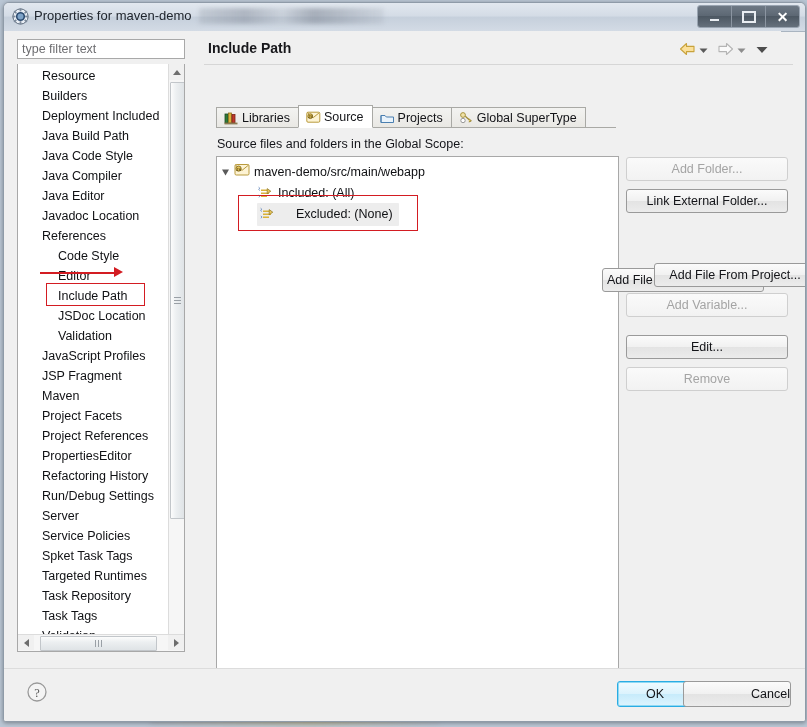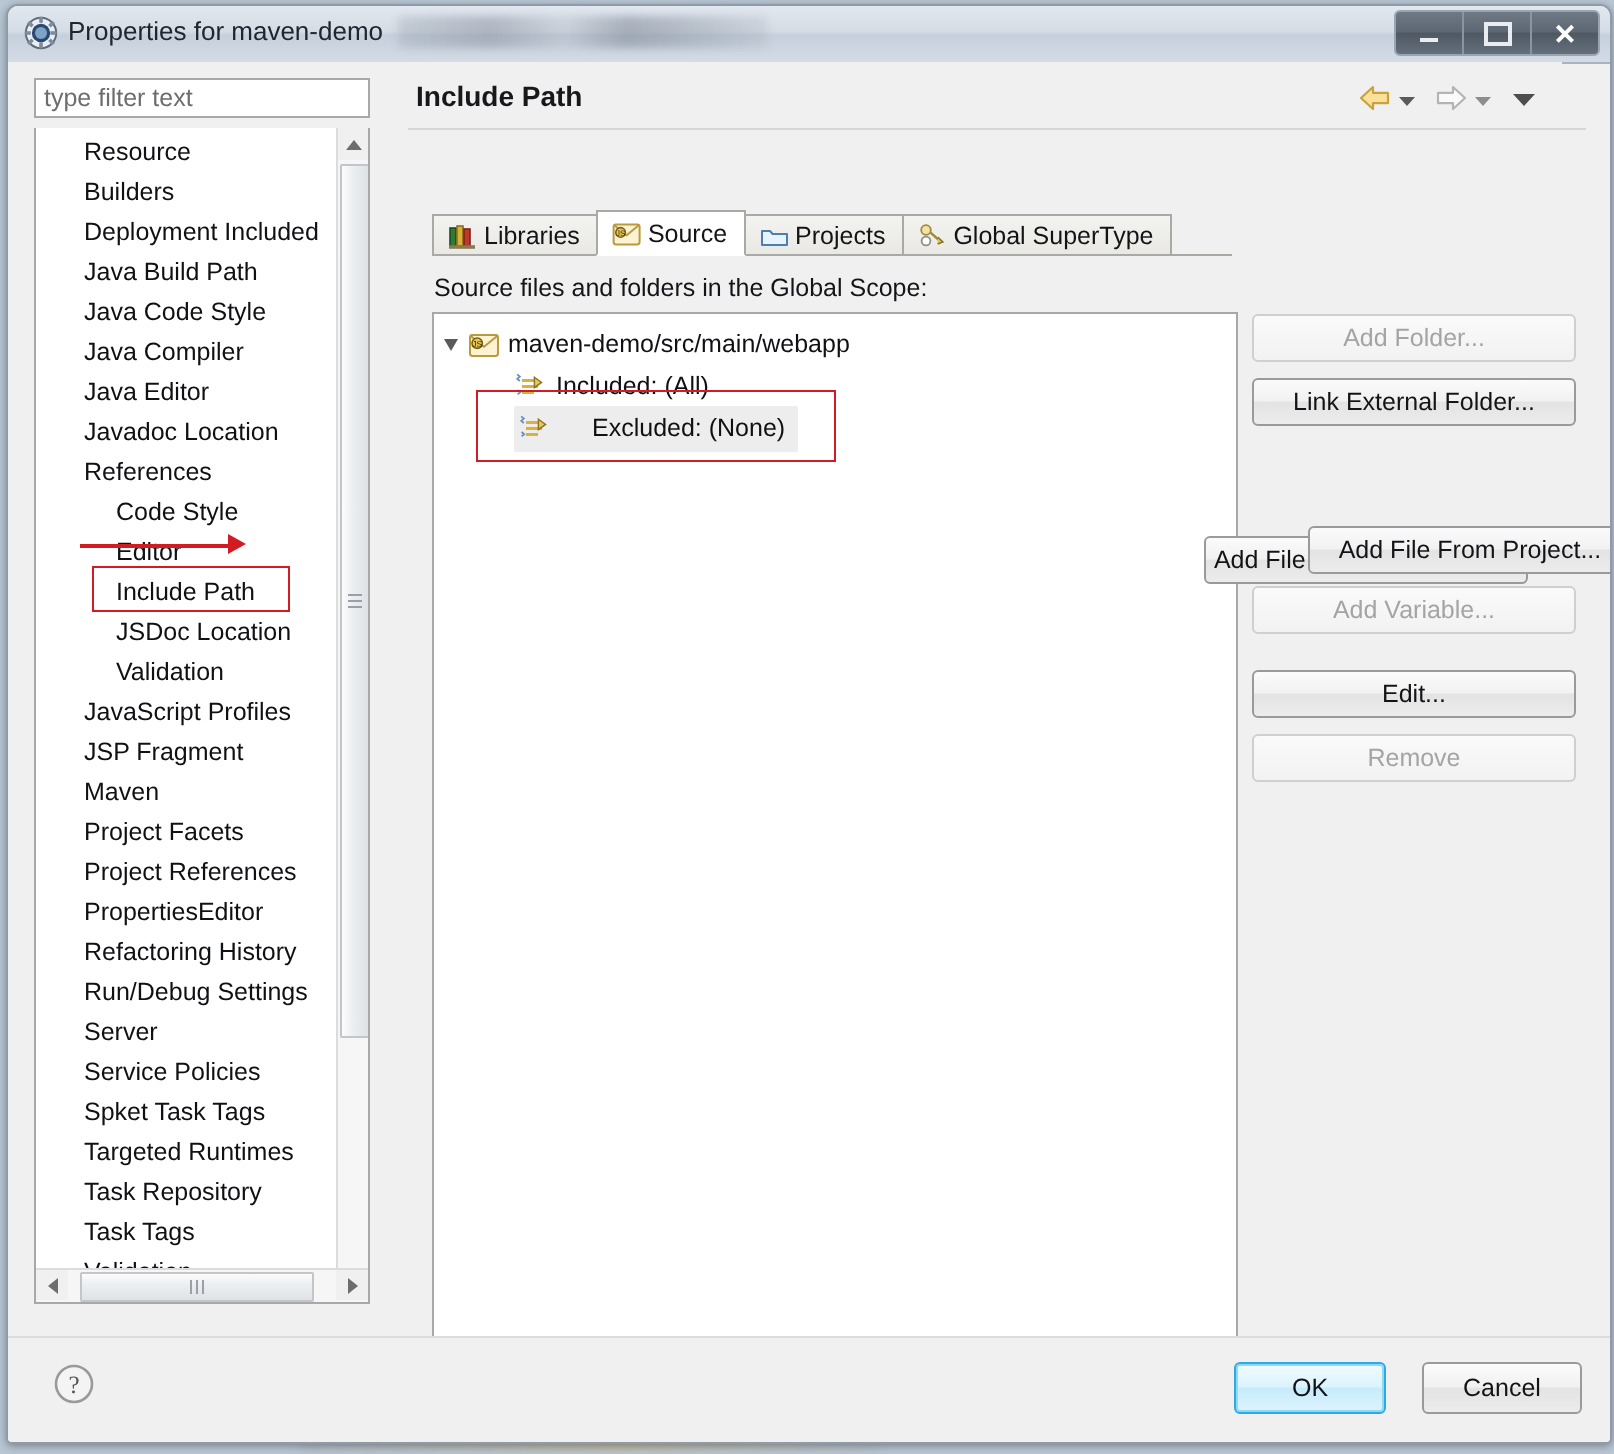--- a/index.html
+++ b/index.html
@@ -320,27 +320,27 @@
     background: linear-gradient(to bottom, #f0fbff 0%, #dcf3fd 48%, #c6ebfb 50%, #ddf4fe 100%);
     border: 1px solid #2aace3;
     border-radius: 3px;
     box-shadow: 0 0 0 1px #8fd9f4 inset;
     line-height: 24px; text-align: center;
     box-sizing: border-box;
     font-family: "Liberation Sans", sans-serif;
   }
   .btn-cancel {
     position: absolute; right: 14px; top: 12px;
-    width: 80px; height: 26px;
+    width: 108px; height: 26px;
     font-size: 12.5px;
     color: #131418;
     background: linear-gradient(to bottom, #fbfbfb 0%, #f1f1f1 48%, #e3e3e3 50%, #ececec 100%);
     border: 1px solid #9a9a9a;
     border-radius: 3px;
-    line-height: 24px; text-align: center;
+    line-height: 24px; text-align: right;
     box-sizing: border-box;
     font-family: "Liberation Sans", sans-serif;
   }
 
   
   .bg-blur-1 {
     position: absolute; left: 150px; top: 716px;
     width: 290px; height: 9px;
     background: linear-gradient(90deg, rgba(170,175,185,.5), rgba(200,180,120,.55) 55%, rgba(175,180,190,.35));
     filter: blur(2.5px);
@@ -537,21 +537,21 @@
       <div class="tabs-desc">Source files and folders in the Global Scope:</div>
 
       <div class="main-tree">
         <div id="main-tree-rows" style="padding-top:5px;">
             <div class="mt-row">
               <span class="expander">
                 <svg width="9" height="9" viewBox="0 0 9 9">
                   <path d="M1 1.5 L8 1.5 L4.5 7.5 Z" fill="#5a5a5a"></path>
                 </svg>
               </span>
-              <span class="" style="display: flex; align-items: center;">
+              <span class="" style="display: flex; align-items: flex-start;">
                 <span class="mt-icon">
                   <svg width="16" height="15" viewBox="0 0 16 15">
                     <rect x="1" y="2.5" width="14" height="10.5" rx="1.2" fill="#fdf3d4" stroke="#b99a3c" stroke-width="1"></rect>
                     <path d="M1.4 3 L8 8.4 L14.6 3" fill="none" stroke="#b99a3c" stroke-width="1"></path>
                     <circle cx="4.6" cy="6.6" r="2.6" fill="#e6c45c" stroke="#7a6110" stroke-width=".8"></circle>
                     <text x="4.6" y="8.6" text-anchor="middle" font-size="4.3" fill="#3b2f00" font-family="Liberation Sans, sans-serif">JS</text>
                   </svg>
                 </span>
                 <span class="mt-label">maven-demo/src/main/webapp</span>
               </span>

